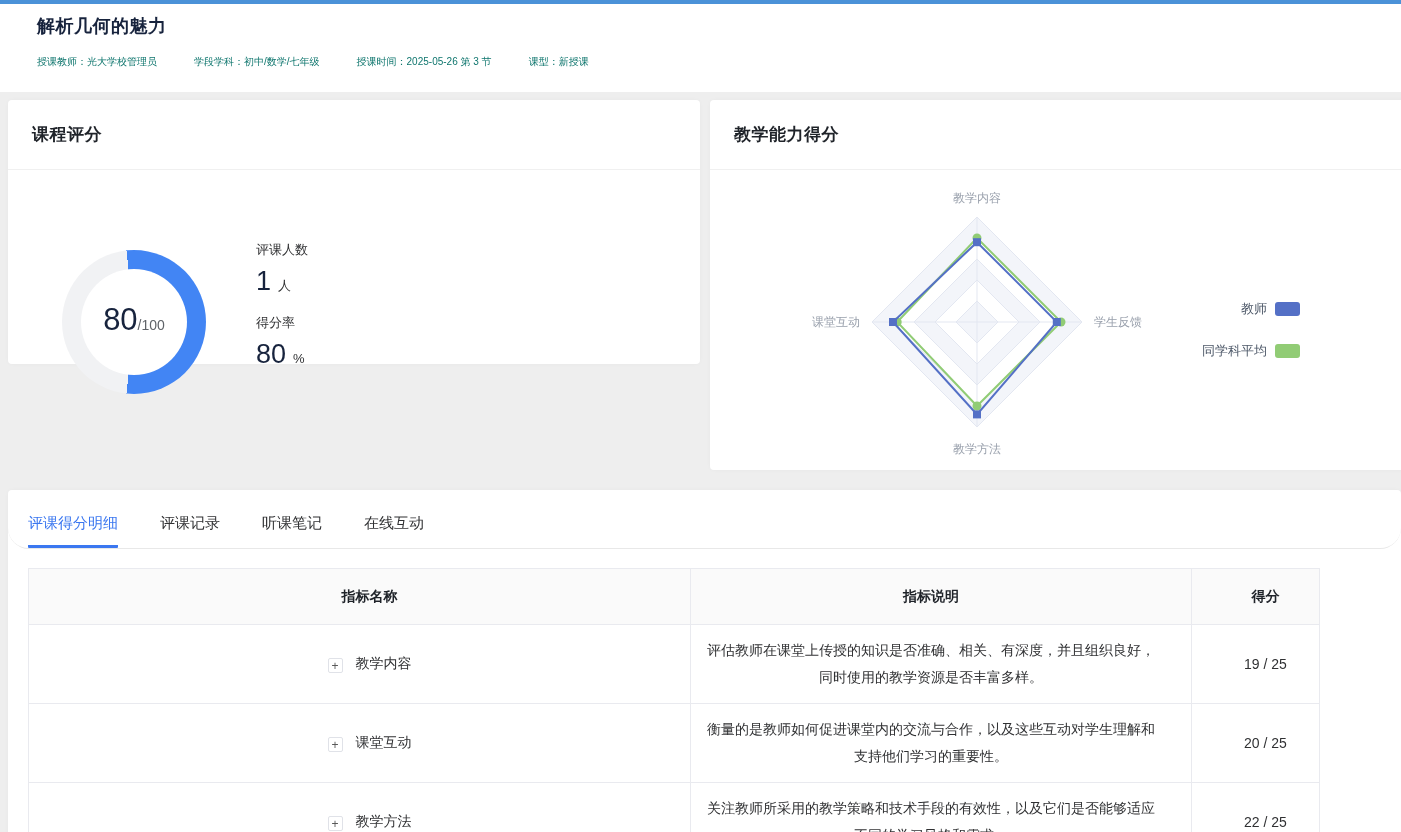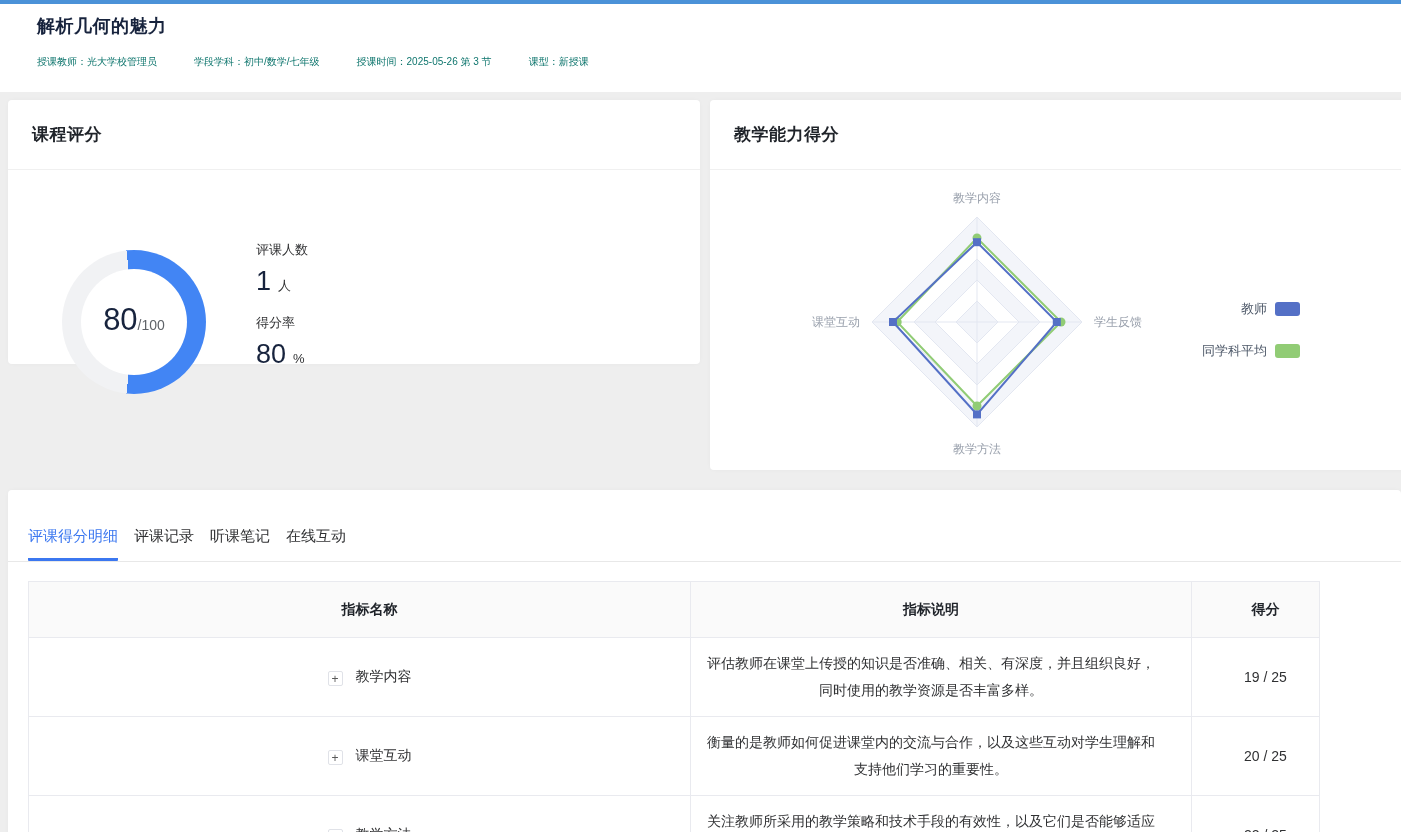--- a/index.html
+++ b/index.html
@@ -45,21 +45,21 @@
 
   
   .radar-svg { position:absolute; left:0; top:0; }
   .legend { position:absolute; left:490px; top:130px; width:100px;
             display:flex; flex-direction:column; gap:24px; align-items:flex-end; }
   .legend-row { display:flex; align-items:center; gap:8px; font-size:13px; color:#4e5969; cursor:pointer; }
   .legend-swatch { width:25px; height:14px; border-radius:3px; }
 
   
   .card-detail { left:8px; top:490px; width:1393px; height:362px; border-radius:4px 4px 0 0; }
-  .tabs { display:flex; gap:16px; padding:37px 20px 0; border-bottom:1px solid #e8e8e8; }
+  .tabs { display:flex; gap:42px; padding:24px 20px 0; border-bottom:1px solid #e8e8e8;border-radius:21px; }
   .tab { font-size:15px; color:#303133; padding-bottom:12px; border-bottom:3px solid transparent;
          cursor:pointer; }
   .tab.active { color:#3b77f0; border-bottom-color:#3b77f0; border-radius:1px; }
 
   table.indicator-table { margin:19px 20px 0; width:1291px; border-collapse:collapse; table-layout:fixed; }
   .indicator-table th, .indicator-table td { border:1px solid #e9eaef; text-align:center; }
   .indicator-table th { background:#fafafa; height:56px; font-size:14px; font-weight:700; color:#1f2329; }
   .indicator-table td { height:77px; font-size:14px; color:#303133; background:#fff; }
   .col-name  { width:662px; }
   .col-desc  { width:501px; }

